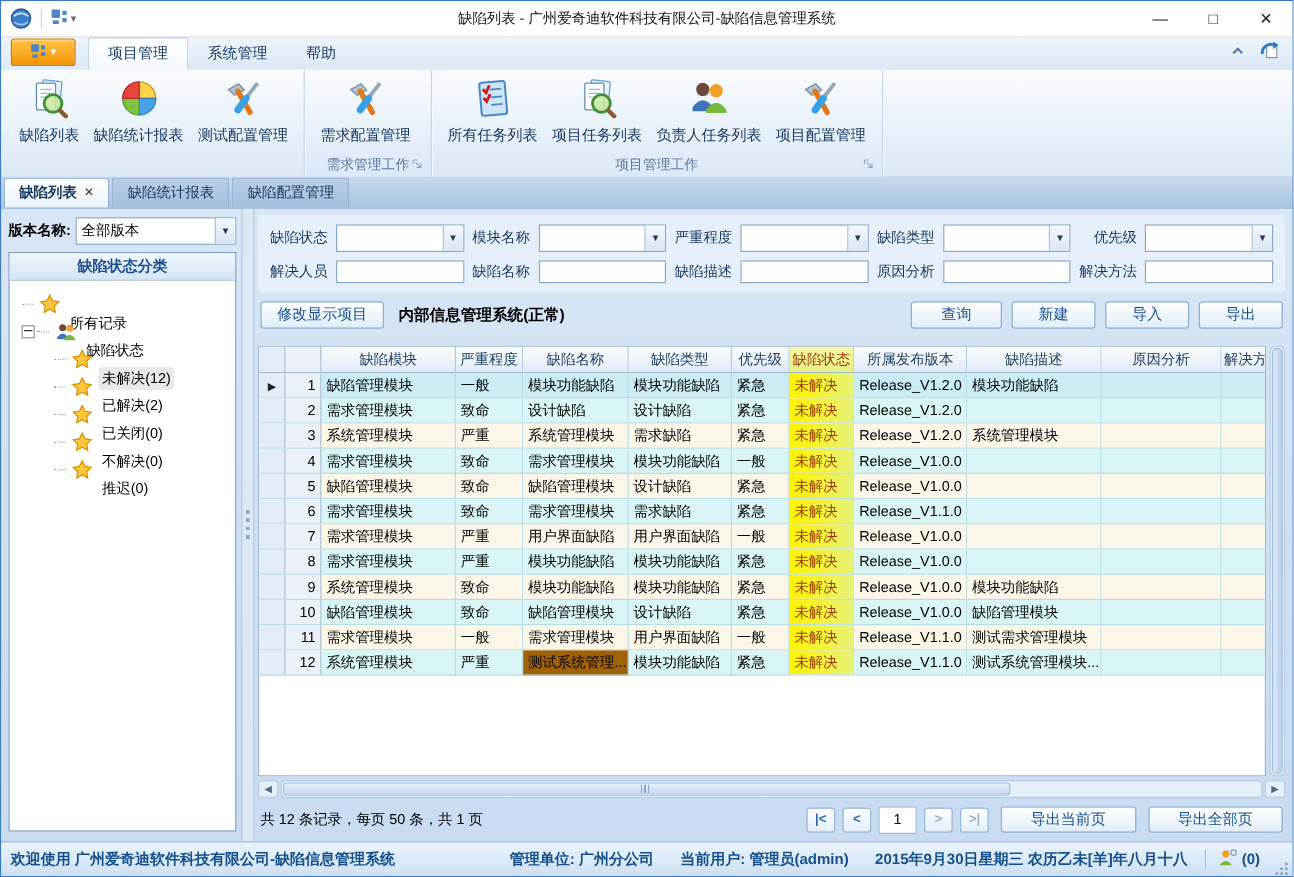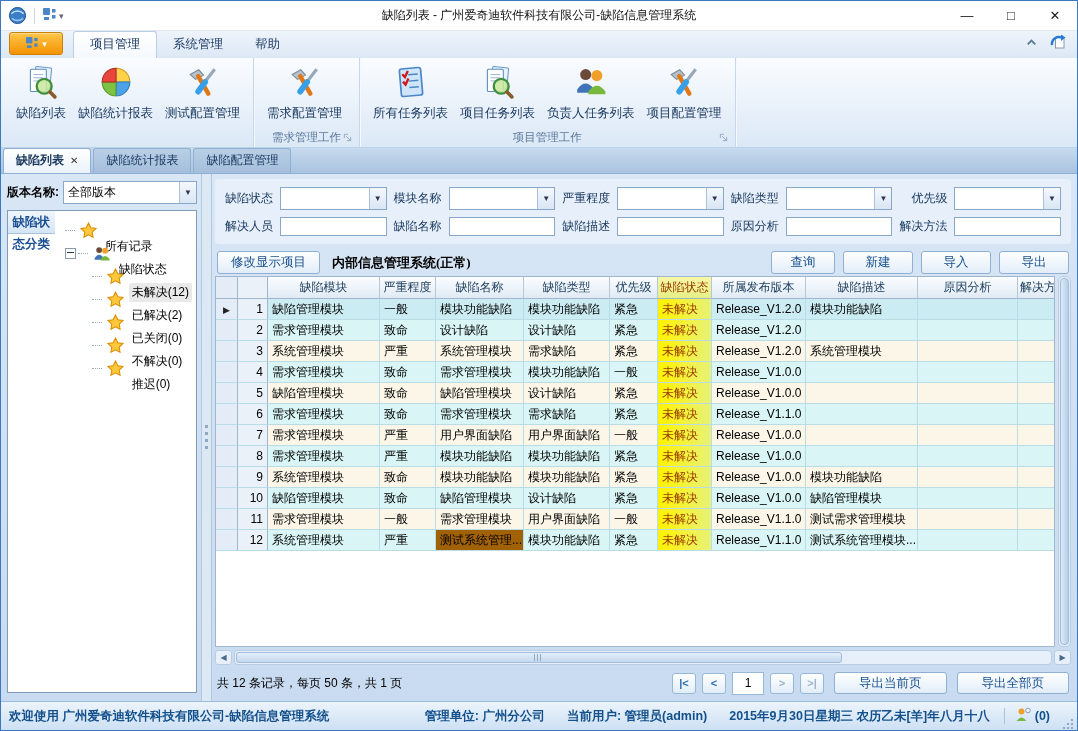--- a/index.html
+++ b/index.html
@@ -40,41 +40,41 @@
   .dtab .close-x{font-size:10px;color:#333;}
 
   
   .content{flex:1;display:flex;background:linear-gradient(#d8e6f5,#c8dbf0);overflow:hidden;}
   .left-panel{width:200px;display:flex;flex-direction:column;}
   .version-row{display:flex;align-items:center;margin:7px 4px 6px 6px;gap:4px;}
   .version-row label{font-weight:bold;white-space:nowrap;}
   .combo{flex:1;height:21px;background:#fff;border:1px solid #89a8c8;display:flex;align-items:center;}
   .combo .combo-val{flex:1;padding:0 4px;overflow:hidden;white-space:nowrap;}
   .combo .combo-btn{width:16px;align-self:stretch;border-left:1px solid #a9c2dc;background:linear-gradient(#f4f8fd,#d9e6f4);display:flex;align-items:center;justify-content:center;font-size:8px;color:#335;}
-  .tree-box{flex:1;margin:0 4px 8px 6px;border:1px solid #7f9db9;background:#fff;display:flex;overflow:hidden;}
+  .tree-box{flex:1;margin:0 4px 8px 6px;border:1px solid #7f9db9;background:#fff;display:flex;flex-direction:column;overflow:hidden;}
   .tree-header{height:22px;line-height:22px;text-align:center;font-weight:bold;color:#1b4f93;font-size:12.5px;background:linear-gradient(#f0f6fd,#d5e5f5);border-bottom:1px solid #a9c2dc;}
   .tree{padding:8px 4px 4px 10px;}
   .titem{display:flex;align-items:center;height:23px;gap:5px;}
   .titem .indent{width:22px;flex:none;}
   .titem .dash{width:10px;border-top:1px dotted #9aa8b8;flex:none;}
   .titem .lbl{padding:1px 3px;white-space:nowrap;margin-top:32px;}
   .titem.selected .lbl{background:#e9e9e9;border-radius:2px;}
   .expander{width:9px;height:9px;border:1px solid #8899aa;background:#fff;flex:none;position:relative;margin-right:-3px;}
   .expander::after{content:"";position:absolute;left:1px;right:1px;top:3px;border-top:1px solid #333;}
 
   .splitter{width:9px;background:#dce8f4;border-left:1px solid #b0c8e0;border-right:1px solid #b0c8e0;display:flex;align-items:center;justify-content:center;}
   .splitter .grip{width:3px;height:26px;background:repeating-linear-gradient(#8fa8c4 0 3px,transparent 3px 7px);}
 
   .main{flex:1;display:flex;flex-direction:column;padding:5px 6px 0 3px;overflow:hidden;}
   .filter-panel{background:#e7f0fa;border-radius:4px;padding:8px 10px;display:grid;grid-template-columns:repeat(5,auto 1fr);column-gap:7px;row-gap:7px;align-items:center;}
   .flabel{color:#17365c;white-space:nowrap;justify-self:end;}
   .ftext{height:19px;border:1px solid #89a8c8;background:#fff;padding:0 3px;font-size:12px;min-width:40px;width:100%;box-sizing:border-box;font-family:inherit;}
   .fcombo{height:21px;min-width:40px;}
 
-  .action-row{display:flex;align-items:center;margin:7px 2px 2px 2px;gap:8px;font-family:Liberation Serif, serif;}
+  .action-row{display:flex;align-items:center;margin:7px 2px 14px 2px;gap:8px;}
   .btn{height:23px;padding:0 13px;background:linear-gradient(#feffff,#e2edf9);border:1px solid #8fb0d2;border-radius:3px;color:#17508e;font-size:12.5px;font-family:inherit;cursor:default;}
   .sys-title{font-weight:bold;font-size:13px;margin-left:4px;}
   .spacer{flex:1;}
 
   .grid-wrap{flex:1;display:flex;overflow:hidden;}
   .grid{flex:1;border:1px solid #9fb6cc;background:#fff;overflow:hidden;}
   .grow{display:flex;}
   .gcell{box-sizing:border-box;border-right:1px solid #b9dce6;border-bottom:1px solid #b9dce6;height:21px;line-height:20px;padding:0 4px;overflow:hidden;white-space:nowrap;flex:none;}
   .ghead .gcell{height:22px;line-height:21px;background:linear-gradient(#fbfdff,#e0eaf5);border-right:1px solid #b5c8da;border-bottom:1px solid #9fb6cc;color:#21415f;text-align:center;padding:0 2px;}
   .ghead .gcell.status{background:linear-gradient(#f7f8a6,#e6ef85);}
@@ -420,21 +420,21 @@
           <span class="flabel">原因分析</span>
           <input class="ftext" style="">
           <span class="flabel">解决方法</span>
           <input class="ftext" style="">
         </div>
 
       <div class="action-row">
         <button class="btn">修改显示项目</button>
         <span class="sys-title">内部信息管理系统(正常)</span>
         <span class="spacer"></span>
-        <button class="btn" style="width:64px">查询</button>
+        <button class="btn" style="width:76px">查询</button>
         <button class="btn" style="width:70px">新建</button>
         <button class="btn" style="width:70px">导入</button>
         <button class="btn" style="width:70px">导出</button>
       </div>
 
       <div class="grid-wrap">
         <div class="grid" id="grid">
             <div class="grow ghead">
               <div class="gcell indicator" style="width: 22px;"></div>
               <div class="gcell rownum" style="width: 30px;"></div>

